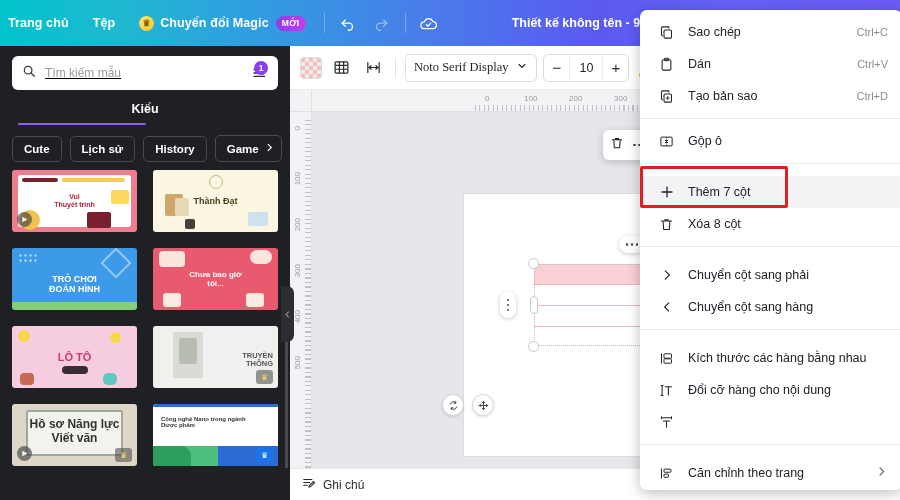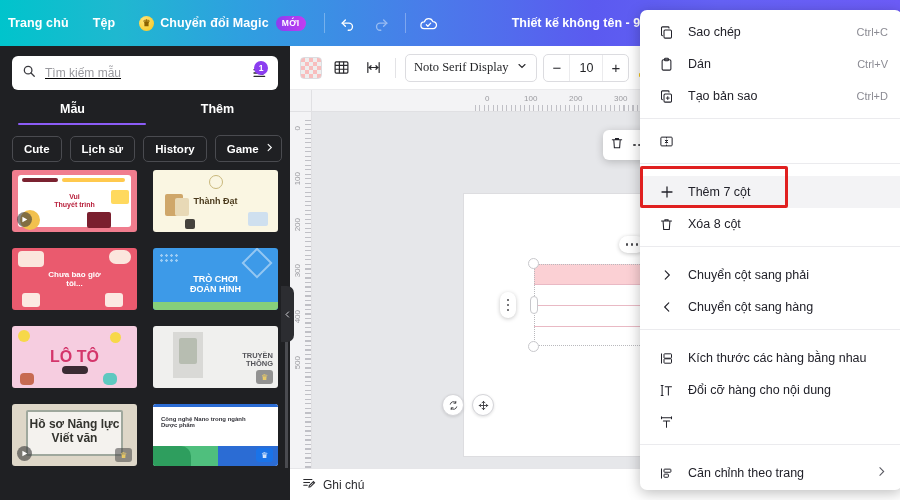--- a/index.html
+++ b/index.html
@@ -267,25 +267,22 @@
               <path d="M3 17h16"></path>
             <circle cx="19" cy="7" r="2.2" fill="#fff"></circle>
               <circle cx="15" cy="12" r="2.2" fill="#fff"></circle>
           </svg>
           <span class="filter-count">1</span>
         </span>
       </div>
     </div>
 
     <div class="tabs">
-      <div class="tab">
-        <span>Mẫu</span>
-      </div>
       <div class="tab inactive">
-        <span>Thêm</span>
+        <span>Kiểu</span>
       </div>
       <div class="tab-underline"></div>
     </div>
 
     <div class="chipsrow">
       <div class="chip"><span>Cute</span></div>
       <div class="chip"><span>Lịch sử</span></div>
       <div class="chip"><span>History</span></div>
       <div class="chip witharrow">
         <span>Game</span>
@@ -315,39 +312,39 @@
 
       <div class="thumb" style="background:#faf6e2">
         <div style="position:absolute;left:50%;top:5px;transform:translateX(-50%);width:14px;height:14px;border-radius:50%;border:1px solid #c9b87c"></div>
         <div class="tlabel" style="color:#4a3a1c;font-size:9px">Thành Đạt</div>
         <div style="position:absolute;left:12px;top:24px;width:18px;height:22px;background:#cfa76a;border-radius:2px"></div>
         <div style="position:absolute;left:22px;top:28px;width:14px;height:18px;background:#e8d9b6;border-radius:2px"></div>
         <div style="position:absolute;right:10px;bottom:6px;width:20px;height:14px;background:#cfe0ef;border-radius:2px"></div>
         <div style="position:absolute;left:32px;bottom:3px;width:10px;height:10px;background:#45423c;border-radius:2px"></div>
       </div>
 
+      <div class="thumb" style="background:#3d9ae8">
+        <div style="position:absolute;left:6px;top:5px;width:20px;height:10px;opacity:.5;background:radial-gradient(circle,#fff 1px,transparent 1.5px) 0 0/5px 5px"></div>
+        <div style="position:absolute;right:10px;top:4px;width:22px;height:22px;border:2px solid rgba(255,255,255,.45);transform:rotate(45deg)"></div>
+        <div class="tlabel" style="color:#fff;font-size:9px;top:58%">TRÒ CHƠI<br>ĐOÁN HÌNH</div>
+        <div style="position:absolute;left:0;right:0;bottom:0;height:8px;background:#86cf7a;border-radius:0 0 3px 3px"></div>
+      </div>
+
       <div class="thumb" style="background:#ea5a6e">
         <div style="position:absolute;left:6px;top:3px;width:26px;height:16px;background:#fbe6dd;border-radius:4px"></div>
         <div style="position:absolute;right:6px;top:2px;width:22px;height:14px;background:#fbe6dd;border-radius:7px"></div>
         <div class="tlabel" style="color:#fff;font-size:8px">Chưa bao giờ<br>tôi...</div>
         <div style="position:absolute;left:10px;bottom:3px;width:18px;height:14px;background:#fce9e2;border-radius:3px"></div>
         <div style="position:absolute;right:14px;bottom:3px;width:18px;height:14px;background:#fce9e2;border-radius:3px"></div>
       </div>
 
-      <div class="thumb" style="background:#3d9ae8">
-        <div style="position:absolute;left:6px;top:5px;width:20px;height:10px;opacity:.5;background:radial-gradient(circle,#fff 1px,transparent 1.5px) 0 0/5px 5px"></div>
-        <div style="position:absolute;right:10px;top:4px;width:22px;height:22px;border:2px solid rgba(255,255,255,.45);transform:rotate(45deg)"></div>
-        <div class="tlabel" style="color:#fff;font-size:9px;top:58%">TRÒ CHƠI<br>ĐOÁN HÌNH</div>
-        <div style="position:absolute;left:0;right:0;bottom:0;height:8px;background:#86cf7a;border-radius:0 0 3px 3px"></div>
-      </div>
-
       <div class="thumb" style="background:#f6cde0">
         <div style="position:absolute;left:6px;top:4px;width:12px;height:12px;border-radius:50%;background:#f7d84a"></div>
         <div style="position:absolute;right:16px;top:6px;width:11px;height:11px;border-radius:50%;background:#f7d84a"></div>
-        <div class="tlabel" style="color:#d4356b;font-size:16px">LÔ TÔ</div>
+        <div class="tlabel" style="color:#d4356b;font-size:11px">LÔ TÔ</div>
         <div style="position:absolute;left:50%;transform:translateX(-50%);bottom:14px;width:26px;height:8px;border-radius:5px;background:#3b2b33"></div>
         <div style="position:absolute;left:8px;bottom:3px;width:14px;height:12px;border-radius:4px;background:#c76a52"></div>
         <div style="position:absolute;right:20px;bottom:3px;width:14px;height:12px;border-radius:5px;background:#5ec8c0"></div>
       </div>
 
       <div class="thumb" style="background:#f0f0ee">
         <div style="position:absolute;left:20px;top:6px;width:30px;height:46px;background:#d9d9d6"></div>
         <div style="position:absolute;left:26px;top:12px;width:18px;height:26px;background:#b7bdb1;border-radius:2px"></div>
         <div class="tlabel" style="color:#55555a;font-size:7.5px;left:46%;text-align:right;padding-right:5px;top:56%">TRUYỀN THÔNG</div>
         <div class="crown-badge">♛</div>
@@ -558,20 +555,21 @@
     <div class="mdiv"></div>
 
     <div class="mi">
       <span class="micon">
         <svg width="15" height="15" viewBox="0 0 24 24" fill="none" stroke="#22222a" stroke-width="1.6">
           <rect x="3" y="5" width="18" height="14" rx="1.4"></rect>
             <path d="M12 5v14" stroke-dasharray="2 2"></path>
           <path d="M9.5 9.5l2.5 2.5-2.5 2.5M14.5 9.5L12 12l2.5 2.5"></path>
         </svg>
       </span>
+      <span class="mlabel">Gộp ô</span>
     </div>
 
     <div class="mdiv"></div>
     <div class="gap"></div>
 
     <div class="mi hl">
       <span class="micon">
         <svg width="16" height="16" viewBox="0 0 24 24" fill="none" stroke="#22222a" stroke-width="1.9" stroke-linecap="round">
             <path d="M12 4.5v15M4.5 12h15"></path>
           </svg>

